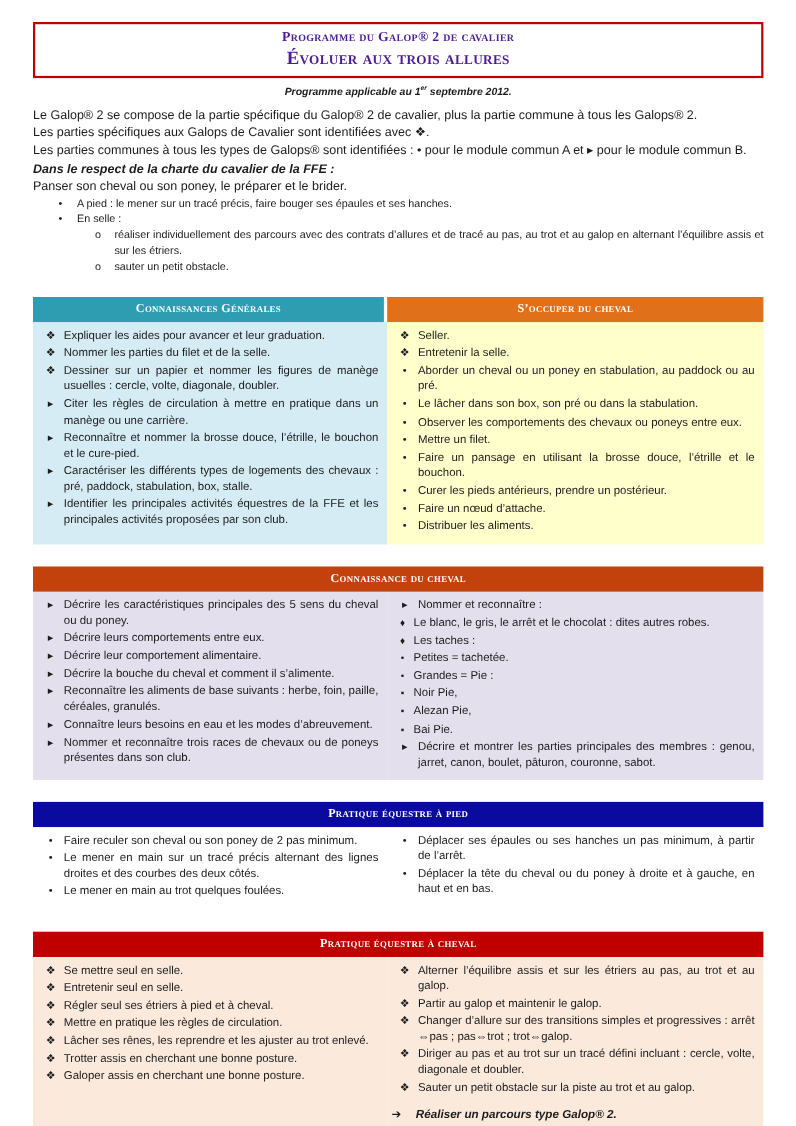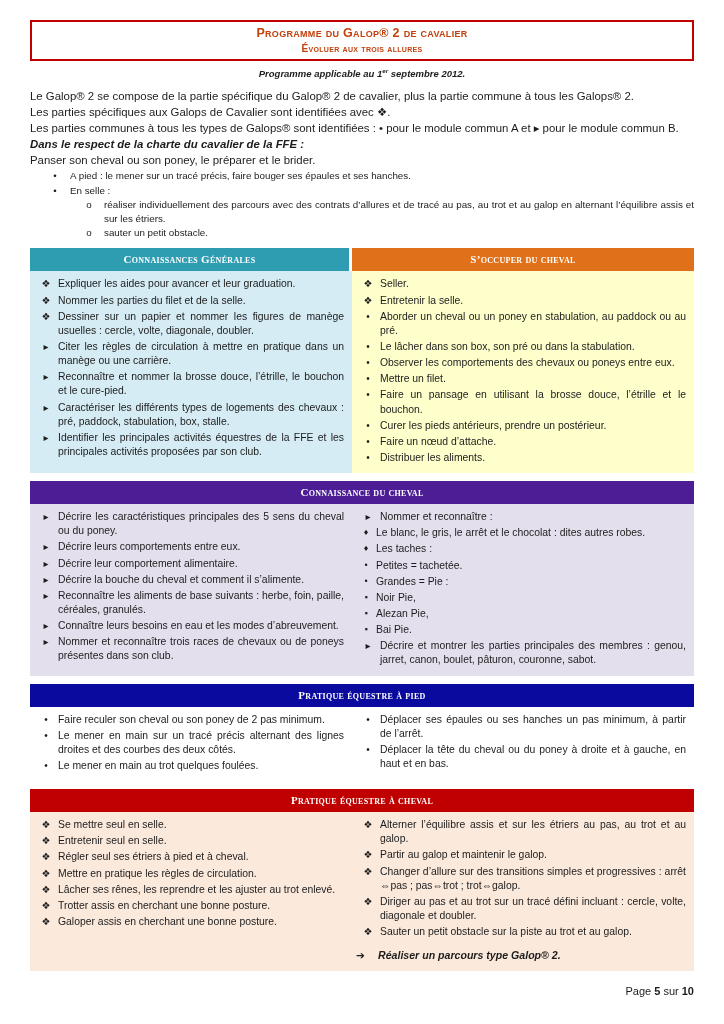--- a/index.html
+++ b/index.html
@@ -7,41 +7,41 @@
     width:724px;min-height:1024px;box-sizing:border-box;
     padding:20px 30px 0 30px;
     font-family:"Liberation Sans","DejaVu Sans",sans-serif;
     color:#1c1c1c;position:relative;
   }
   
   .title-box{
     border:2px solid #c00000;text-align:center;padding:3px 4px 4px;
   }
   .title-line{
-    font-family:Liberation Sans, sans-serif;
-    font-variant:small-caps;font-weight:bold;color:#c2410c;
+    font-family:Liberation Serif, serif;
+    font-variant:small-caps;font-weight:bold;color:#4c1d95;
     font-size:12.5px;letter-spacing:.3px;line-height:1.35;
   }
-  .title-line.sub{font-size:10px;}
+  .title-line.sub{font-size:17px;}
   .applicable{
     text-align:center;font-style:italic;font-weight:bold;
     font-size:9.5px;margin:6px 0 8px;
   }
   .applicable sup{font-size:.65em;}
   
   .intro p{margin:0;font-size:11.4px;line-height:1.42;text-align:justify;}
   .intro .charte{font-weight:bold;font-style:italic;}
   .intro-list{list-style:none;margin:1px 0 6px;padding:0;font-size:9.8px;}
   .intro-list li{display:flex;line-height:1.45;}
   .intro-list .m{flex:none;width:14px;text-align:center;}
   .intro-list .lvl1{margin-left:18px;}
   .intro-list .lvl2{margin-left:52px;}
   .intro-list .t{flex:1;text-align:justify;padding-left:8px;}
   
-  .tbl{margin-top:8px;}
+  .tbl{margin-top:20px;}
   .thead{
     font-family:"Liberation Serif","DejaVu Serif",serif;
     font-variant:small-caps;font-weight:bold;color:#ffffff;
     font-size:11px;letter-spacing:.3px;text-align:center;
     padding:5px 0 6px;
   }
   .thead2{display:grid;grid-template-columns:322px 1fr;}
   .thead2 .thead:first-child{border-right:3px solid #ffffff;}
   .tbody2{display:grid;grid-template-columns:322px 1fr;}
   .col{padding:6px 8px 6px 4px;}
@@ -57,21 +57,21 @@
     display:flex;font-weight:bold;font-style:italic;
     font-size:10.6px;margin:10px 0 4px;
   }
   .final-line .m{flex:none;width:20px;font-style:normal;}
   .final-line .t{padding-left:2px;}
   
   .teal{background:#2e9db2;}
   .orange{background:#e0701a;}
   .bg-blue{background:#d6ecf4;}
   .bg-yellow{background:#ffffcc;}
-  .purple{background:#4c1d95;}
+  .purple{background:#c2410c;}
   .bg-lavender{background:#e4dfec;}
   .navy{background:#0a0a9e;}
   .bg-white{background:#ffffff;}
   .redhead{background:#c00000;}
   .bg-peach{background:#fbe9dc;}
   
   .page-footer{
     text-align:right;font-size:11px;margin:14px 0 0;padding-bottom:14px;
   }
   .page-footer b{font-weight:bold;}

